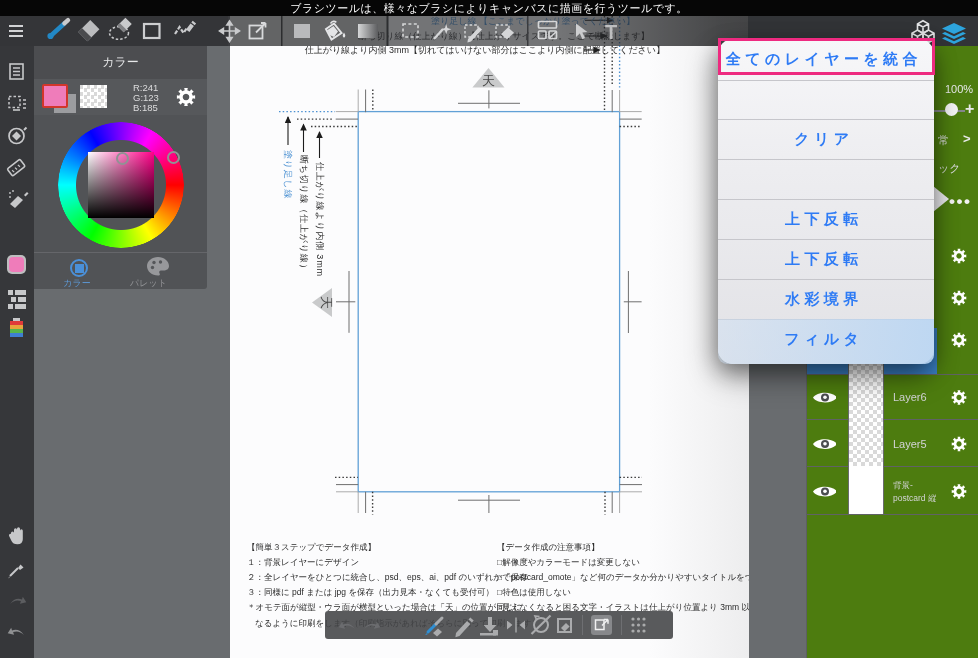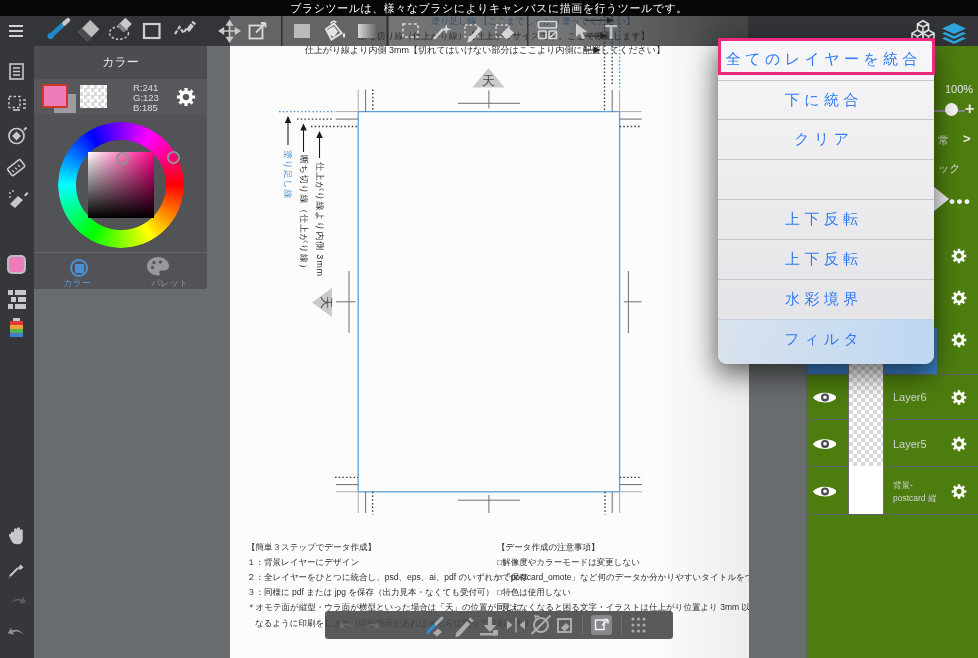--- a/index.html
+++ b/index.html
@@ -25,23 +25,23 @@
   #cprow{left:0;top:33px;width:173px;height:36px;background:#56585b;}
   .checker{background:repeating-conic-gradient(#ffffff 0% 25%, #d9d9d9 0% 50%) 0 0/8px 8px;}
   .checker2{background:repeating-conic-gradient(#ffffff 0% 25%, #d9d9d9 0% 50%) 0 0/7px 7px;}
   
   #rhead{left:748px;top:16px;width:230px;height:30px;background:#323437;z-index:22;}
   #rpanel{left:806px;top:46px;width:172px;height:612px;background:#4d7c0f;z-index:21;
           border-left:1px solid #5d5f62;box-sizing:border-box;}
   .lsep{position:absolute;left:0;width:172px;height:1px;background:#606265;}
   .lname{position:absolute;left:86px;color:#d3d4d6;font-size:11px;}
   
-  #menu{left:718px;top:39px;width:216px;height:325px;z-index:40;border-radius:9px;
+  #menu{left:718px;top:39px;width:216px;height:325px;z-index:40;border-radius:15px;
         background:linear-gradient(180deg,#f7f7f9 0%,#ededf0 40%,#e2e2e6 100%);
-        box-shadow:0 7px 22px rgba(0,0,0,0.40), -4px 14px 30px rgba(0,0,0,0.28);}
+        box-shadow:0 7px 22px rgba(0,0,0,0.40), -4px 14px 30px rgba(0,0,0,0.28);font-weight:bold;}
   .mrow{position:absolute;left:0;width:216px;height:40px;color:#2e7bf5;font-size:15px;
         text-align:center;line-height:40px;letter-spacing:4.4px;text-indent:-4.4px;}
   .msep{position:absolute;left:0;width:216px;height:1px;background:#c6c6cb;}
   #pinkbox{left:717.5px;top:38px;width:211px;height:31px;border:3px solid #ee2a80;z-index:45;}
   #callout{left:933px;top:186px;z-index:39;width:0;height:0;border-top:13px solid transparent;
            border-bottom:13px solid transparent;border-left:16px solid #ebebee;}
   
   #bbar{left:325px;top:611px;width:348px;height:28px;background:rgba(66,67,70,0.88);z-index:25;border-radius:3px;}
   #stat{left:389px;top:640px;width:202px;height:18px;background:rgba(80,82,84,0.93);z-index:25;
         border-radius:3px;color:#f2f2f3;font-size:9.4px;line-height:18px;text-align:center;white-space:nowrap;}
@@ -333,21 +333,21 @@
     <div class="abs" style="left:0;top:206px;width:173px;height:1px;background:#65666a"></div>
     <div class="abs" style="left:35.6px;top:212.6px;width:14px;height:14px;border-radius:50%;border:2.5px solid #4a90d9"></div>
     <div class="abs" style="left:40.6px;top:217.6px;width:9px;height:9px;background:#4a90d9"></div>
     <div class="abs" style="left:14px;top:231px;width:58px;text-align:center;font-size:9px;color:#5d9ad8">カラー</div>
     <svg class="abs" style="left:112px;top:210px" width="24" height="20" viewBox="0 0 24 20">
       <path d="M12,1 C18,1 23,5 23,10 C23,13 20.5,14.5 17.5,14.5 L15,14.5 C13.4,14.5 12.6,16 13.6,17.4 C14.4,18.6 13.6,19.5 12,19.5 C6,19.5 1,15.5 1,10 C1,5 6,1 12,1 Z" fill="#97989b"></path>
       <circle cx="8" cy="6.5" r="1.7" fill="#55575a"></circle>
         <circle cx="14.5" cy="6" r="1.7" fill="#55575a"></circle>
         <circle cx="6.5" cy="11.5" r="1.7" fill="#55575a"></circle>
     </svg>
-    <div class="abs" style="left:96px;top:231px;width:58px;text-align:right;font-size:9px;color:#8f9093">パレット</div>
+    <div class="abs" style="left:96px;top:231px;width:58px;text-align:left;font-size:9px;color:#8f9093">パレット</div>
   </div>
   <div class="abs" style="left:560px;top:16px;width:188px;height:30px;z-index:32;
        background:linear-gradient(90deg,rgba(0,0,0,0),rgba(0,0,0,0.36) 85%,rgba(0,0,0,0.38));"></div>
   <div id="rhead" class="abs">
     <svg class="abs" style="left:160px;top:2px" width="70" height="26" viewBox="0 0 70 26">
 
       <g stroke="#e3e4e6" stroke-width="1.3" fill="none" transform="translate(15,14) scale(1.25) translate(-15,-14)">
         <path d="M15,5 l4.4,2.5 v5 l-4.4,2.5 -4.4,-2.5 v-5 Z M10.6,7.5 l4.4,2.5 4.4,-2.5 M15,10 v5"></path>
         <path d="M10.6,12.5 l4.4,2.5 v5 l-4.4,2.5 -4.4,-2.5 v-5 Z M6.2,15 l4.4,2.5 4.4,-2.5 M10.6,17.5 v5"></path>
         <path d="M19.4,12.5 l4.4,2.5 v5 l-4.4,2.5 -4.4,-2.5 v-5 Z M15,15 l4.4,2.5 4.4,-2.5 M19.4,17.5 v5"></path>
@@ -412,21 +412,20 @@
     </svg>
 
     <div class="lname" style="top:345px">Layer6</div>
     <div class="lname" style="top:392px">Layer5</div>
     <div class="lname" style="top:433px;font-size:8.5px;line-height:13px">背景-<br>postcard 縦</div>
   </div>
   <div id="callout" class="abs"></div>
   <div id="menu" class="abs">
     <div class="mrow" style="top:0">全てのレイヤーを統合</div>
     <div class="msep" style="top:41px"></div>
-    <div class="mrow" style="top:41px">下に統合</div>
     <div class="msep" style="top:80px"></div>
     <div class="mrow" style="top:80px">クリア</div>
     <div class="msep" style="top:120px"></div>
     <div class="msep" style="top:160px"></div>
     <div class="mrow" style="top:160px">上下反転</div>
     <div class="msep" style="top:200px"></div>
     <div class="mrow" style="top:200px">上下反転</div>
     <div class="msep" style="top:240px"></div>
     <div class="mrow" style="top:240px">水彩境界</div>
     <div class="msep" style="top:280px"></div>

